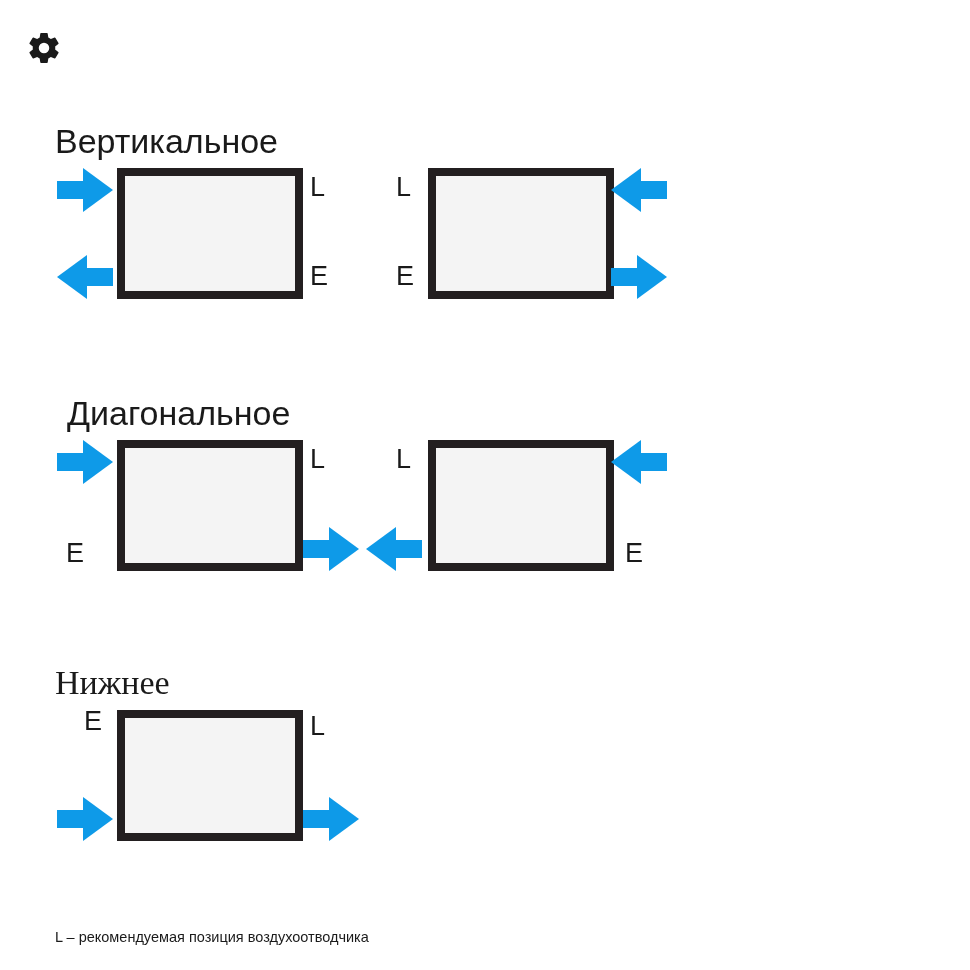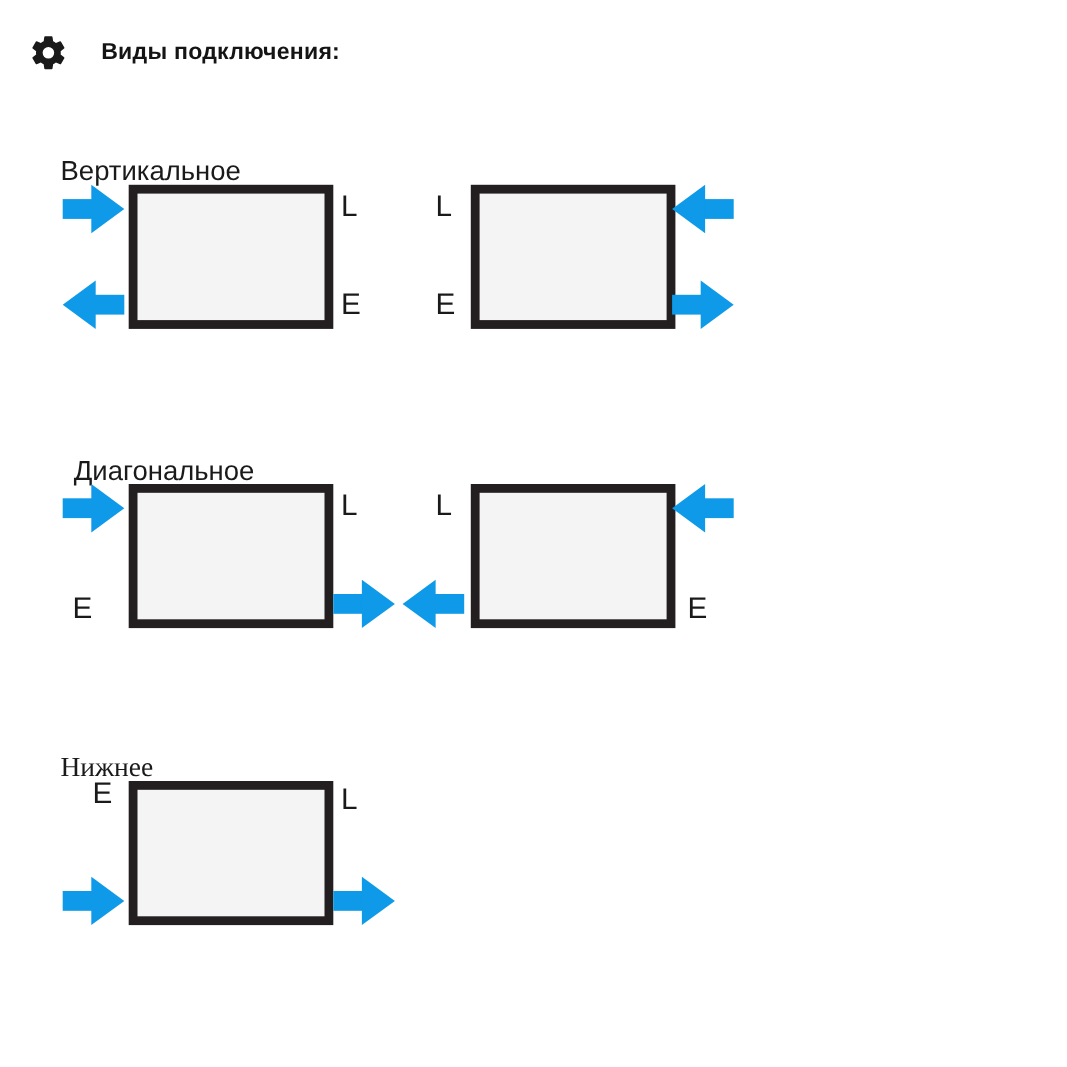--- a/index.html
+++ b/index.html
@@ -33,25 +33,24 @@
     margin-left: 30px;
     font-size: 21px;
     font-weight: bold;
     letter-spacing: 0.2px;
     color: #141414;
   }
 
   
   .section-title {
     position: absolute;
-    font-size: 25px;
+    font-size: 34px;
     font-weight: normal;
     color: #1a1a1a;
     white-space: nowrap;
-    margin-top: 20px;
   }
 
   
   .rad {
     position: absolute;
     box-sizing: border-box;
     border: 8px solid #231f20;
     background: #f4f4f4;
   }
 
@@ -118,21 +117,20 @@
 </style>
 </head>
 <body>
 
 <div class="header">
   <span class="gear-icon">
     <svg viewBox="0 0 24 24" width="36" height="36" aria-hidden="true">
       <path fill="#1a1a1a" d="M19.43 12.98c.04-.32.07-.65.07-.98s-.03-.66-.07-.98l2.11-1.65a.5.5 0 0 0 .12-.64l-2-3.46a.5.5 0 0 0-.61-.22l-2.49 1a7.3 7.3 0 0 0-1.69-.98l-.38-2.65A.5.5 0 0 0 14 2h-4a.5.5 0 0 0-.49.42l-.38 2.65c-.6.24-1.17.57-1.69.98l-2.49-1a.5.5 0 0 0-.61.22l-2 3.46a.5.5 0 0 0 .12.64l2.11 1.65c-.04.32-.07.65-.07.98s.03.66.07.98l-2.11 1.65a.5.5 0 0 0-.12.64l2 3.46c.13.23.39.31.61.22l2.49-1c.52.41 1.09.74 1.69.98l.38 2.65c.04.24.25.42.49.42h4c.24 0 .45-.18.49-.42l.38-2.65c.6-.24 1.17-.57 1.69-.98l2.49 1c.22.09.48.01.61-.22l2-3.46a.5.5 0 0 0-.12-.64l-2.11-1.65zM12 15.5A3.5 3.5 0 1 1 12 8.5a3.5 3.5 0 0 1 0 7z"></path>
     </svg>
   </span>
-  <span class="header-title">Виды подключения:</span>
 </div>
 
 <div class="section-title" style="left:55px; top:122px;">Вертикальное</div>
 
 <div class="rad" style="left:117px; top:168px; width:186px; height:131px;"></div>
 <div class="arrow right" style="left:57px; top:168px;">
   <span class="stem"></span>
   <span class="head"></span>
 </div>
 <div class="arrow left" style="left:57px; top:255px;">
@@ -188,13 +186,14 @@
 <div class="arrow right" style="left:57px; top:797px;">
   <span class="stem"></span>
   <span class="head"></span>
 </div>
 <div class="arrow right" style="left:303px; top:797px;">
   <span class="stem"></span>
   <span class="head"></span>
 </div>
 
 <div class="legend">
+  <div>L – рекомендуемая позиция воздухоотводчика</div>
 </div>
 
 </body></html>

